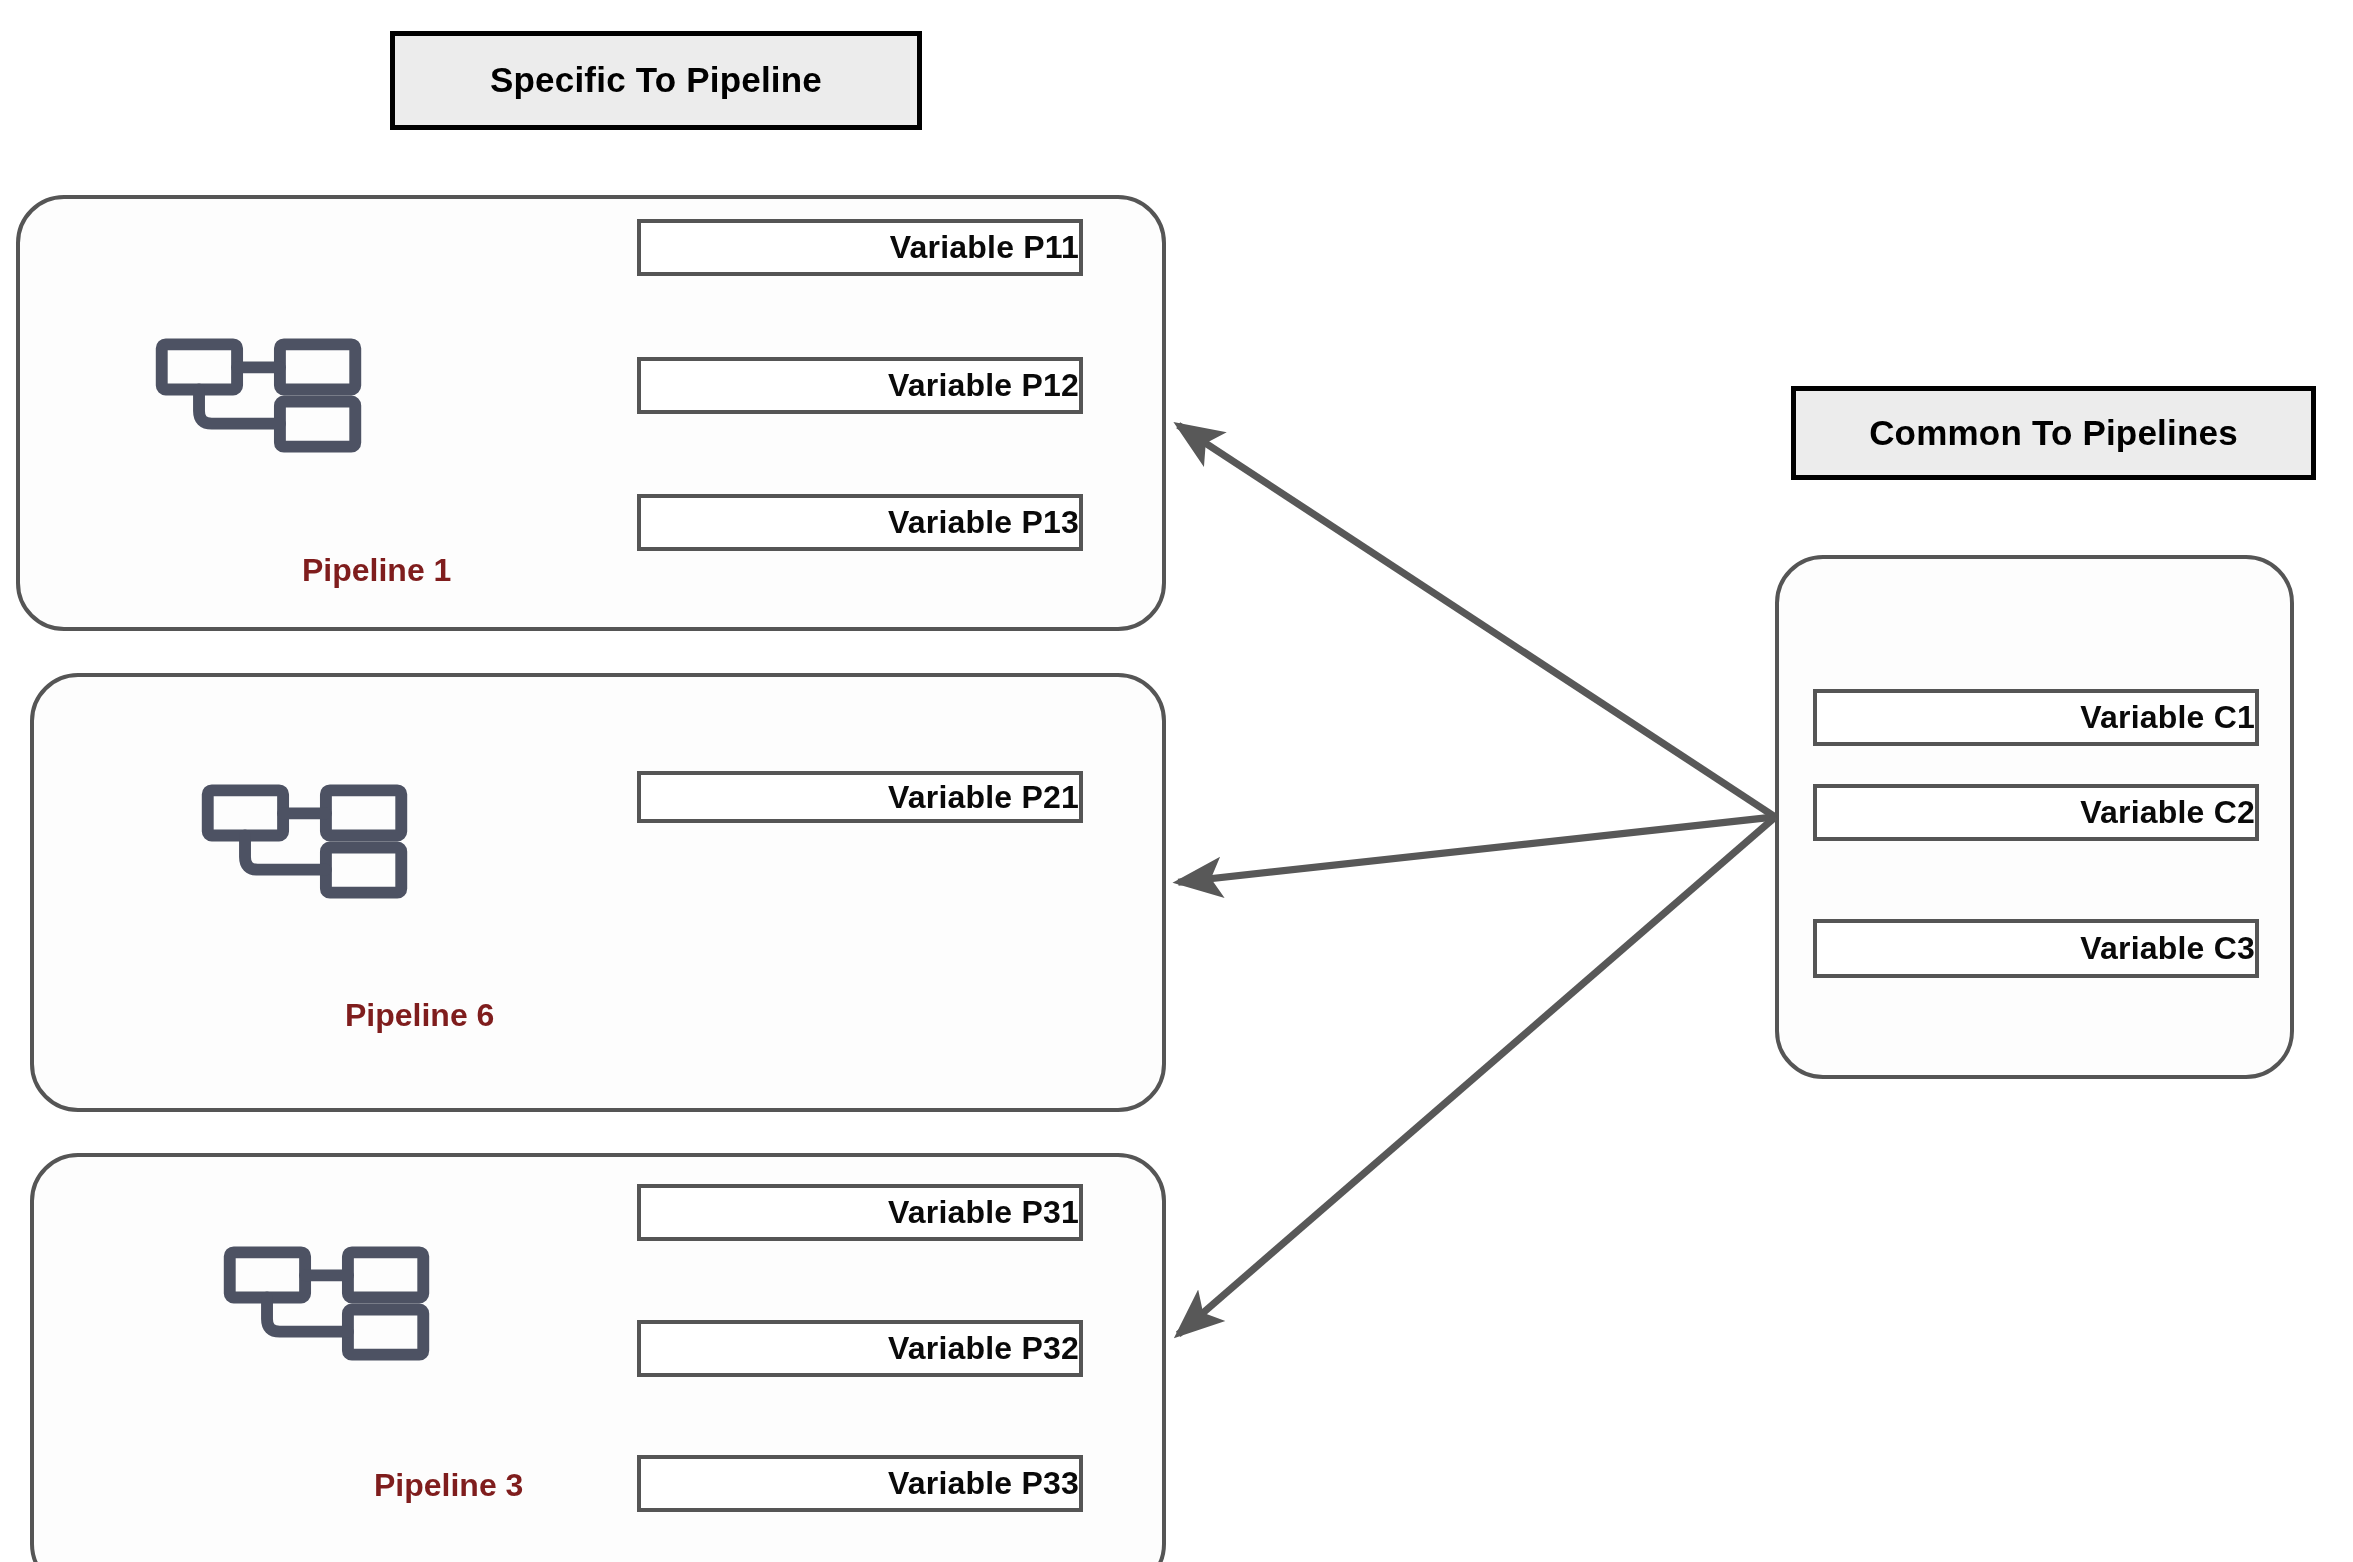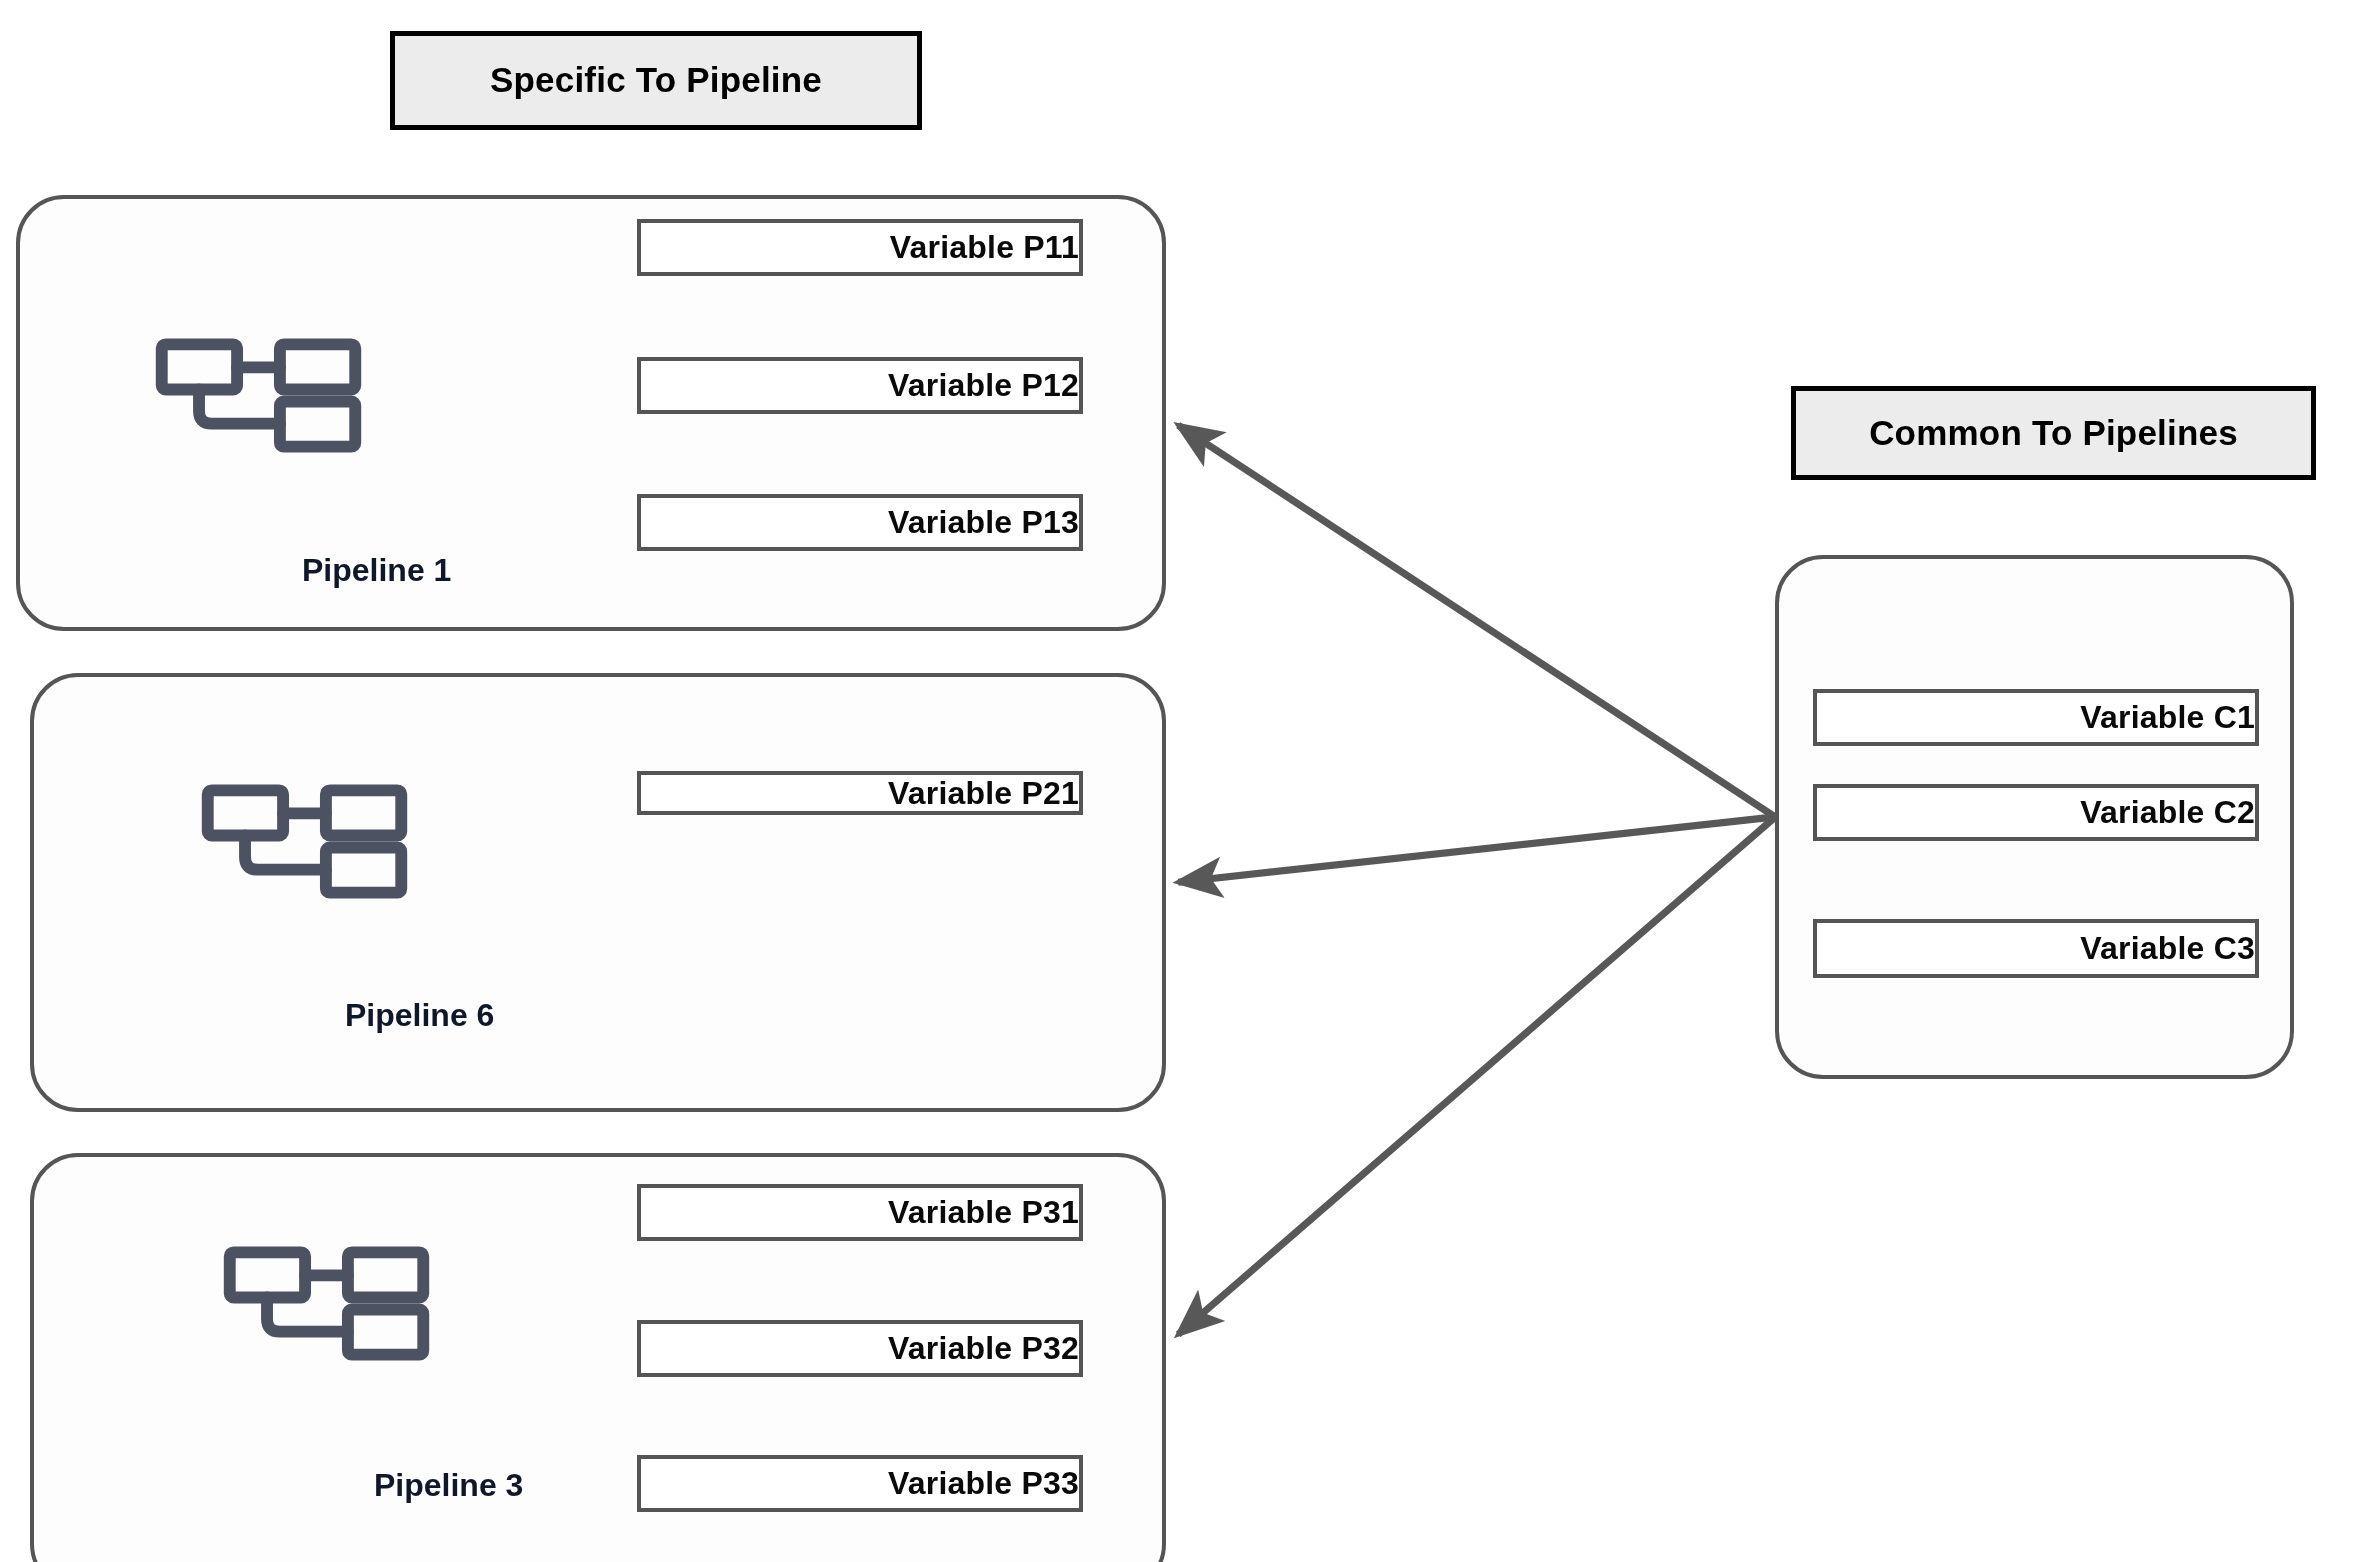--- a/index.html
+++ b/index.html
@@ -63,21 +63,21 @@
   
   .pipeline-icon {
     position: absolute;
   }
 
   
   .pipeline-name {
     position: absolute;
     font-size: 32px;
     font-weight: bold;
-    color: #0f172a;
+    color: #7f1d1d;
     white-space: nowrap;
   }
 
   
   .var-box {
     position: absolute;
     border: 4px solid #555555;
     background: #ffffff;
     box-sizing: border-box;
     display: flex;
@@ -146,21 +146,21 @@
       <rect x="8" y="8" width="95" height="57" rx="5"></rect>
       <rect x="157" y="8" width="95" height="57" rx="5"></rect>
       <rect x="157" y="80" width="95" height="57" rx="5"></rect>
       <path d="M103 37 L157 37"></path>
       <path d="M55 65 L55 92 Q55 108 71 108 L157 108"></path>
     </g>
   </svg>
 
   <div class="pipeline-name" style="left:345px; top:997px;">Pipeline 6</div>
 
-  <div class="var-box" style="left:637px; top:771px; width:446px; height:44px;">
+  <div class="var-box" style="left:637px; top:771px; width:446px; height:52px;">
     <span class="var-label">Variable P21</span>
   </div>
 
   <div class="panel" id="pipeline-panel-3"></div>
 
   <svg class="pipeline-icon" style="left:223px; top:1246px;" width="207" height="115" viewBox="0 0 260 145">
     <g fill="none" stroke="#4d5263" stroke-width="15" stroke-linecap="round" stroke-linejoin="round">
       <rect x="8" y="8" width="95" height="57" rx="5"></rect>
       <rect x="157" y="8" width="95" height="57" rx="5"></rect>
       <rect x="157" y="80" width="95" height="57" rx="5"></rect>

